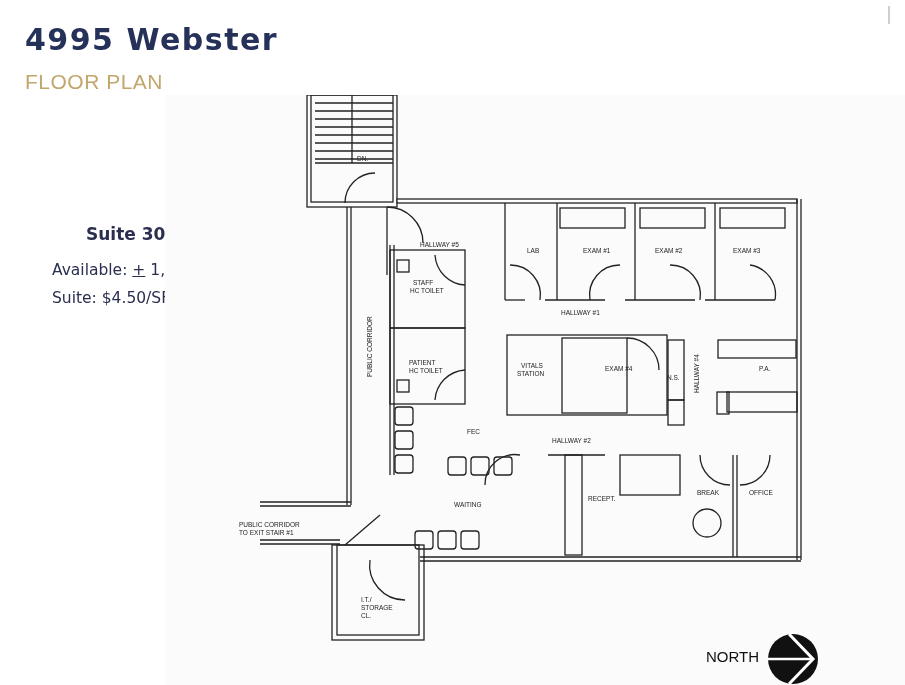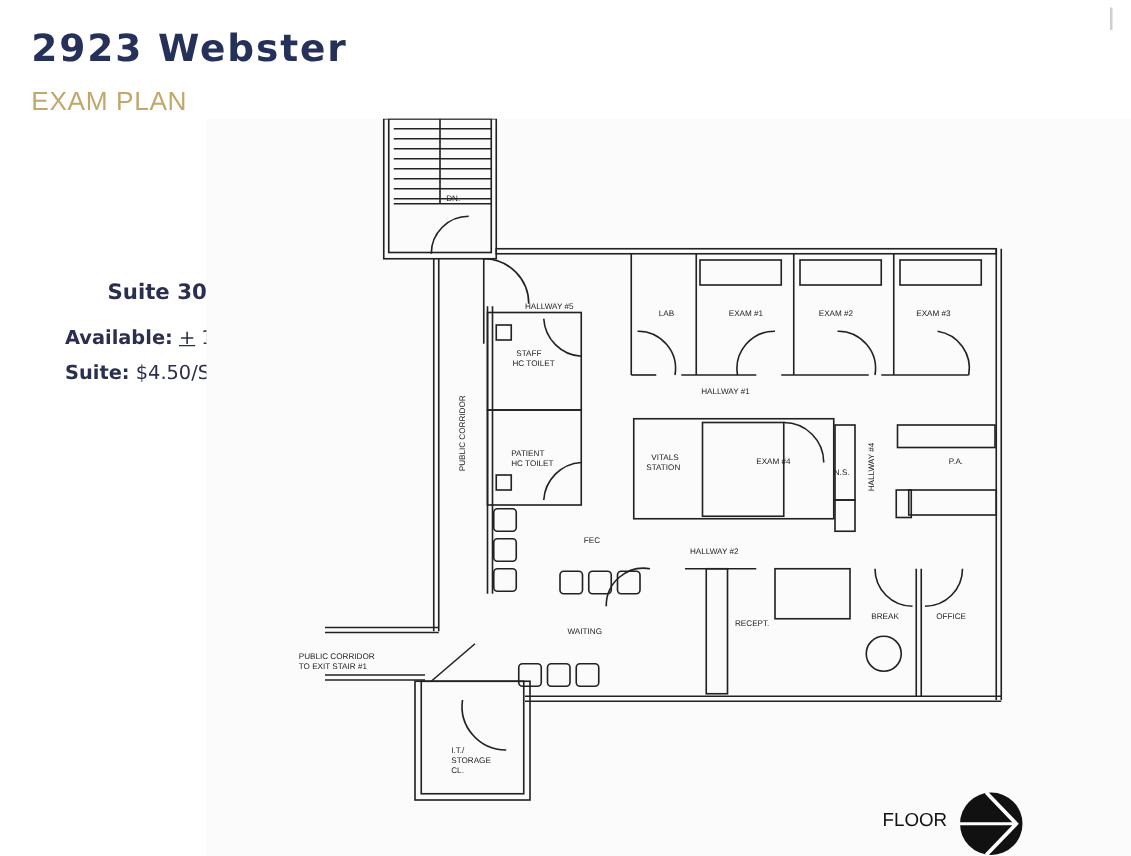--- a/index.html
+++ b/index.html
@@ -1,34 +1,34 @@
 <!DOCTYPE html>
 <html><head>
 <meta charset="utf-8">
 <style>
   html,body{margin:0;padding:0;background:#ffffff;}
   body{width:905px;height:685px;position:relative;overflow:hidden;font-family:"Liberation Sans",sans-serif;}
   .title{position:absolute;left:25px;top:22px;font-family:"DejaVu Sans",sans-serif;font-weight:bold;font-size:30px;letter-spacing:1.5px;color:#26315a;}
   .subtitle{position:absolute;left:25px;top:70px;font-family:"Liberation Sans",sans-serif;font-size:21px;letter-spacing:0.5px;color:#c2a76c;}
   .suite{position:absolute;left:86px;top:224px;font-family:"DejaVu Sans",sans-serif;font-weight:bold;font-size:17px;color:#2a2f4f;}
   .info{position:absolute;left:52px;font-family:"DejaVu Sans",sans-serif;font-size:15.5px;color:#2a2f4f;}
-  .info b{font-weight:bold;}
+  .info b{font-weight:normal;}
   .info .pm{text-decoration:underline;}
   .l1{top:261px;} .l2{top:289px;}
   .plan{position:absolute;left:165px;top:95px;width:740px;height:590px;}
   .sideline{position:absolute;left:888px;top:6px;width:2px;height:18px;background:#cfcfcf;}
   .north{position:absolute;left:706px;top:648px;font-family:"Liberation Sans",sans-serif;font-size:15px;color:#111;}
   .compass{position:absolute;left:767px;top:633px;}
   svg text{font-family:"Liberation Sans",sans-serif;fill:#222;}
 </style>
 </head>
 <body>
 
-<div class="title">2923 Webster</div>
-<div class="subtitle">EXAM PLAN</div>
+<div class="title">4995 Webster</div>
+<div class="subtitle">FLOOR PLAN</div>
 <div class="sideline"></div>
 
 <div class="suite">Suite 302</div>
 <div class="info l1">
   <b>Available:</b>
   <span class="pm">+</span>
   <span>1,850 SF</span>
 </div>
 <div class="info l2">
   <b>Suite:</b>
@@ -159,18 +159,18 @@
     <text x="532" y="400">BREAK</text>
     <text x="584" y="400">OFFICE</text>
     <text x="74" y="432">PUBLIC CORRIDOR</text>
     <text x="74" y="440">TO EXIT STAIR #1</text>
     <text x="196" y="507">I.T./</text>
     <text x="196" y="515">STORAGE</text>
     <text x="196" y="523">CL.</text>
   </g>
 </svg>
 
-<div class="north">FLOOR</div>
+<div class="north">NORTH</div>
 <svg class="compass" width="52" height="52" viewBox="0 0 52 52">
   <circle cx="26" cy="26" r="25" fill="#111"></circle>
   <line x1="1" y1="26" x2="44" y2="26" stroke="#fff" stroke-width="2.5"></line>
   <polyline points="22,1 46,26 22,51" fill="none" stroke="#fff" stroke-width="3"></polyline>
 </svg>
 
 </body></html>

